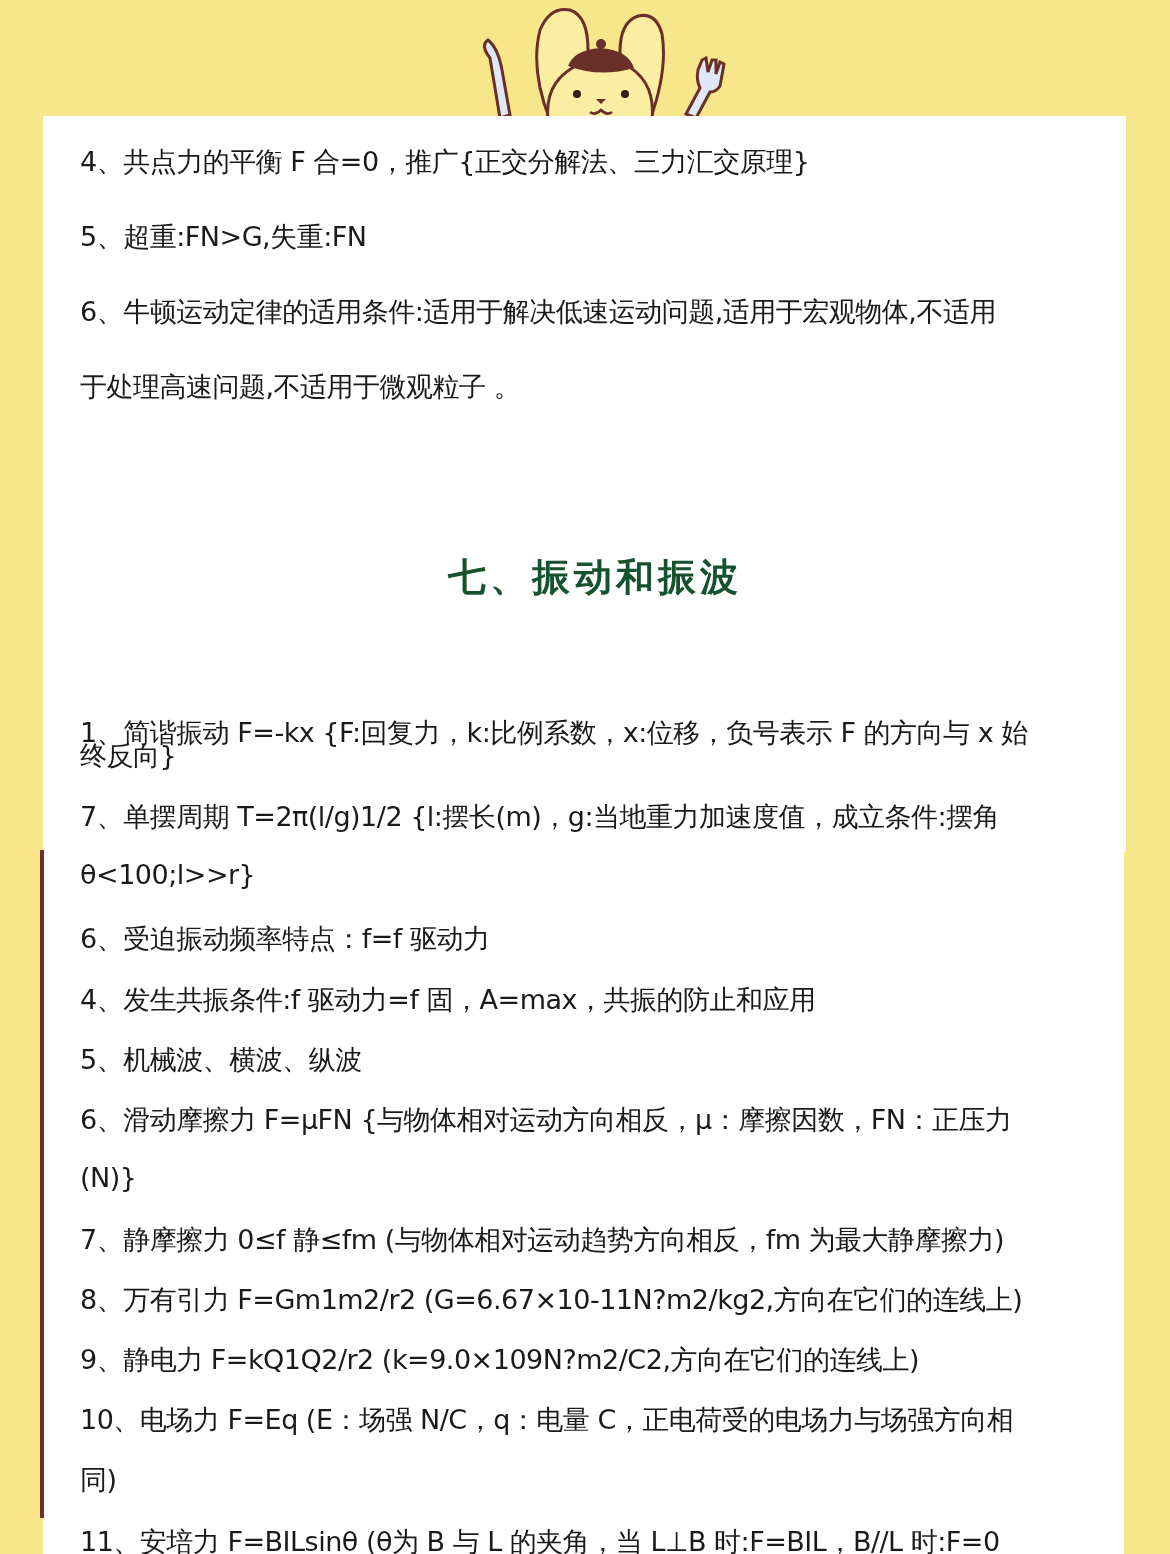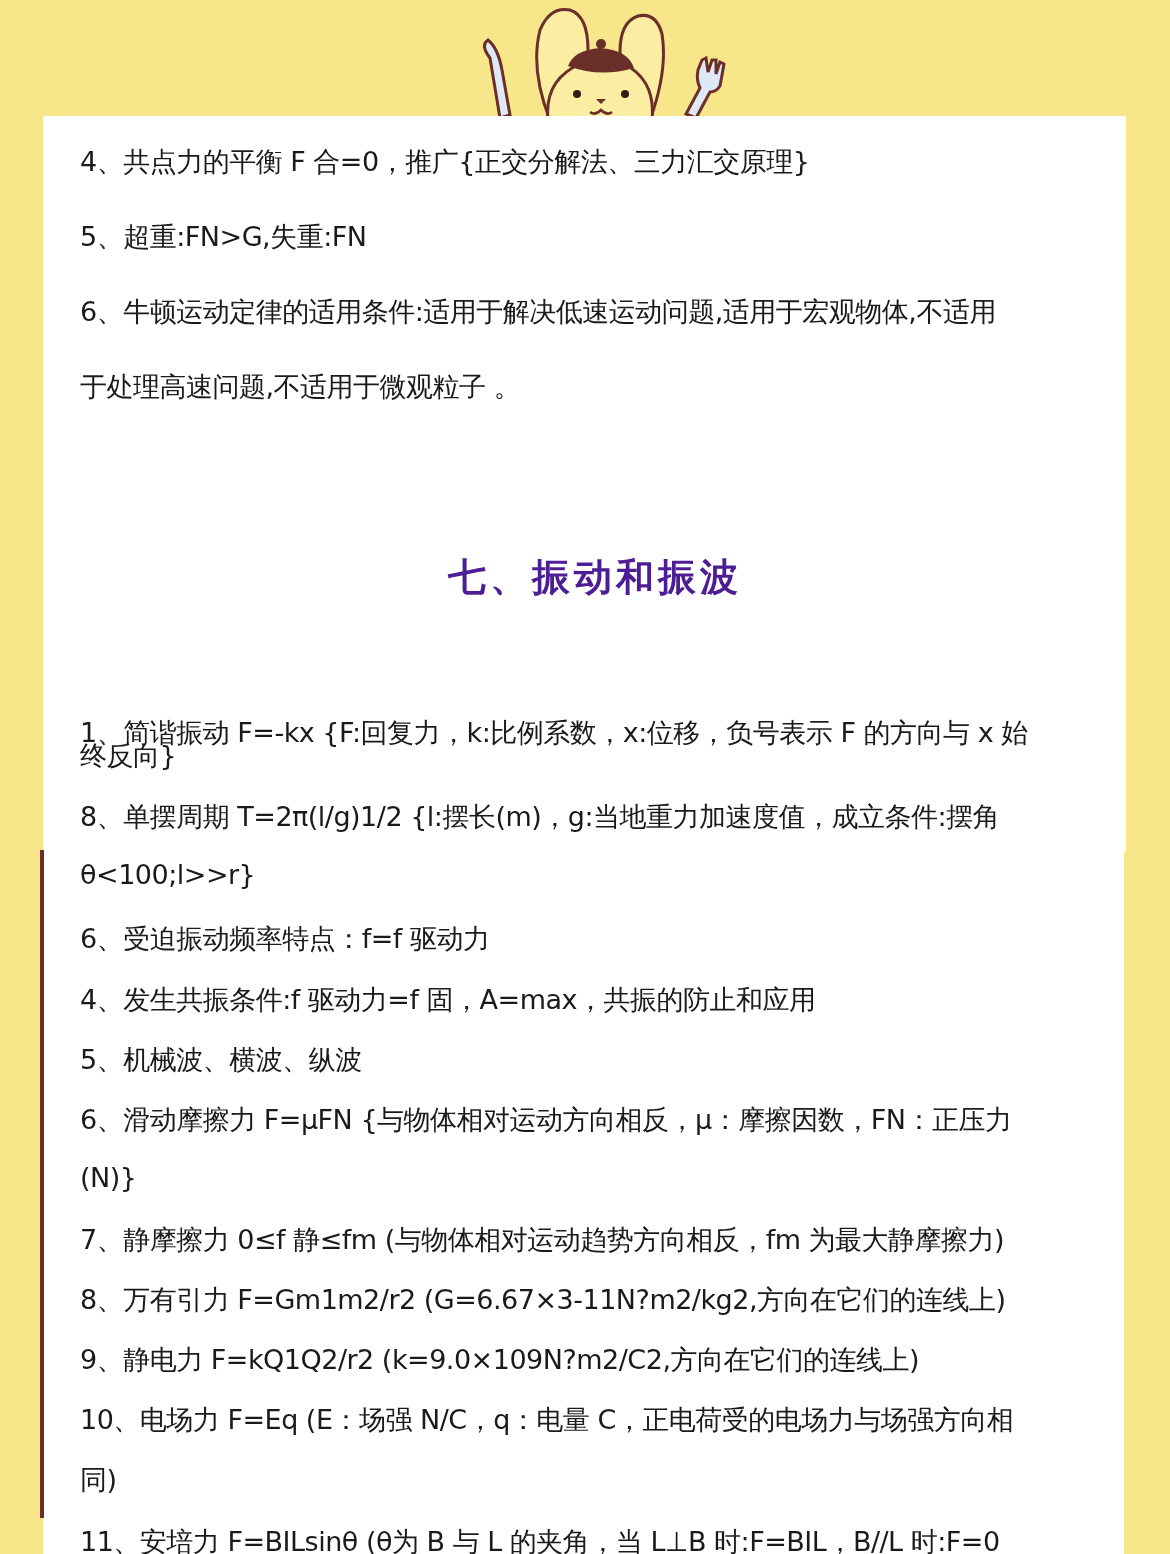--- a/index.html
+++ b/index.html
@@ -62,21 +62,21 @@
       position: absolute;
       left: 0;
       white-space: nowrap;
       letter-spacing: -0.5px;
     }
     .heading {
       position: absolute;
       left: 0;
       width: 1030px;
       text-align: center;
-      color: #4c1d95;
+      color: #14532d;
       font-size: 38px;
       font-weight: bold;
       letter-spacing: 4px;
     }
   </style>
 </head>
 <body>
 
 <svg class="mascot" viewBox="0 0 260 120" xmlns="http://www.w3.org/2000/svg">
 
@@ -107,26 +107,26 @@
 
   <div class="line" style="top: 28px; text-align: right;">4、共点力的平衡 F 合=0，推广{正交分解法、三力汇交原理}</div>
   <div class="line" style="top: 103px;">5、超重:FN&gt;G,失重:FN</div>
   <div class="line" style="top: 178px;">6、牛顿运动定律的适用条件:适用于解决低速运动问题,适用于宏观物体,不适用</div>
   <div class="line" style="top: 253px;">于处理高速问题,不适用于微观粒子 。</div>
 
   <div class="heading" style="top: 436px;">七、振动和振波</div>
 
   <div class="line" style="top: 562px; margin-top: 37px;">1、简谐振动 F=-kx {F:回复力，k:比例系数，x:位移，负号表示 F 的方向与 x 始</div>
   <div class="line" style="top: 622px; text-align: center;">终反向}</div>
-  <div class="line" style="top: 683px;">8、单摆周期 T=2π(l/g)1/2 {l:摆长(m)，g:当地重力加速度值，成立条件:摆角</div>
+  <div class="line" style="top: 683px;">7、单摆周期 T=2π(l/g)1/2 {l:摆长(m)，g:当地重力加速度值，成立条件:摆角</div>
   <div class="line" style="top: 743px;"> θ&lt;100;l&gt;&gt;r}</div>
   <div class="line" style="top: 805px;">6、受迫振动频率特点：f=f 驱动力</div>
   <div class="line" style="top: 866px;">4、发生共振条件:f 驱动力=f 固，A=max，共振的防止和应用</div>
   <div class="line" style="top: 926px;">5、机械波、横波、纵波</div>
   <div class="line" style="top: 986px; text-align: right;">6、滑动摩擦力 F=μFN {与物体相对运动方向相反，μ：摩擦因数，FN：正压力</div>
   <div class="line" style="top: 1046px;">(N)}</div>
   <div class="line" style="top: 1106px;">7、静摩擦力 0≤f 静≤fm (与物体相对运动趋势方向相反，fm 为最大静摩擦力)</div>
-  <div class="line" style="top: 1166px;">8、万有引力 F=Gm1m2/r2 (G=6.67×3-11N?m2/kg2,方向在它们的连线上)</div>
+  <div class="line" style="top: 1166px;">8、万有引力 F=Gm1m2/r2 (G=6.67×10-11N?m2/kg2,方向在它们的连线上)</div>
   <div class="line" style="top: 1226px;">9、静电力 F=kQ1Q2/r2 (k=9.0×109N?m2/C2,方向在它们的连线上)</div>
   <div class="line" style="top: 1286px;">10、电场力 F=Eq (E：场强 N/C，q：电量 C，正电荷受的电场力与场强方向相</div>
   <div class="line" style="top: 1346px;">同)</div>
   <div class="line" style="top: 1408px;">11、安培力 F=BILsinθ (θ为 B 与 L 的夹角，当 L⊥B 时:F=BIL，B//L 时:F=0</div>
 </div>
 
 </body></html>

